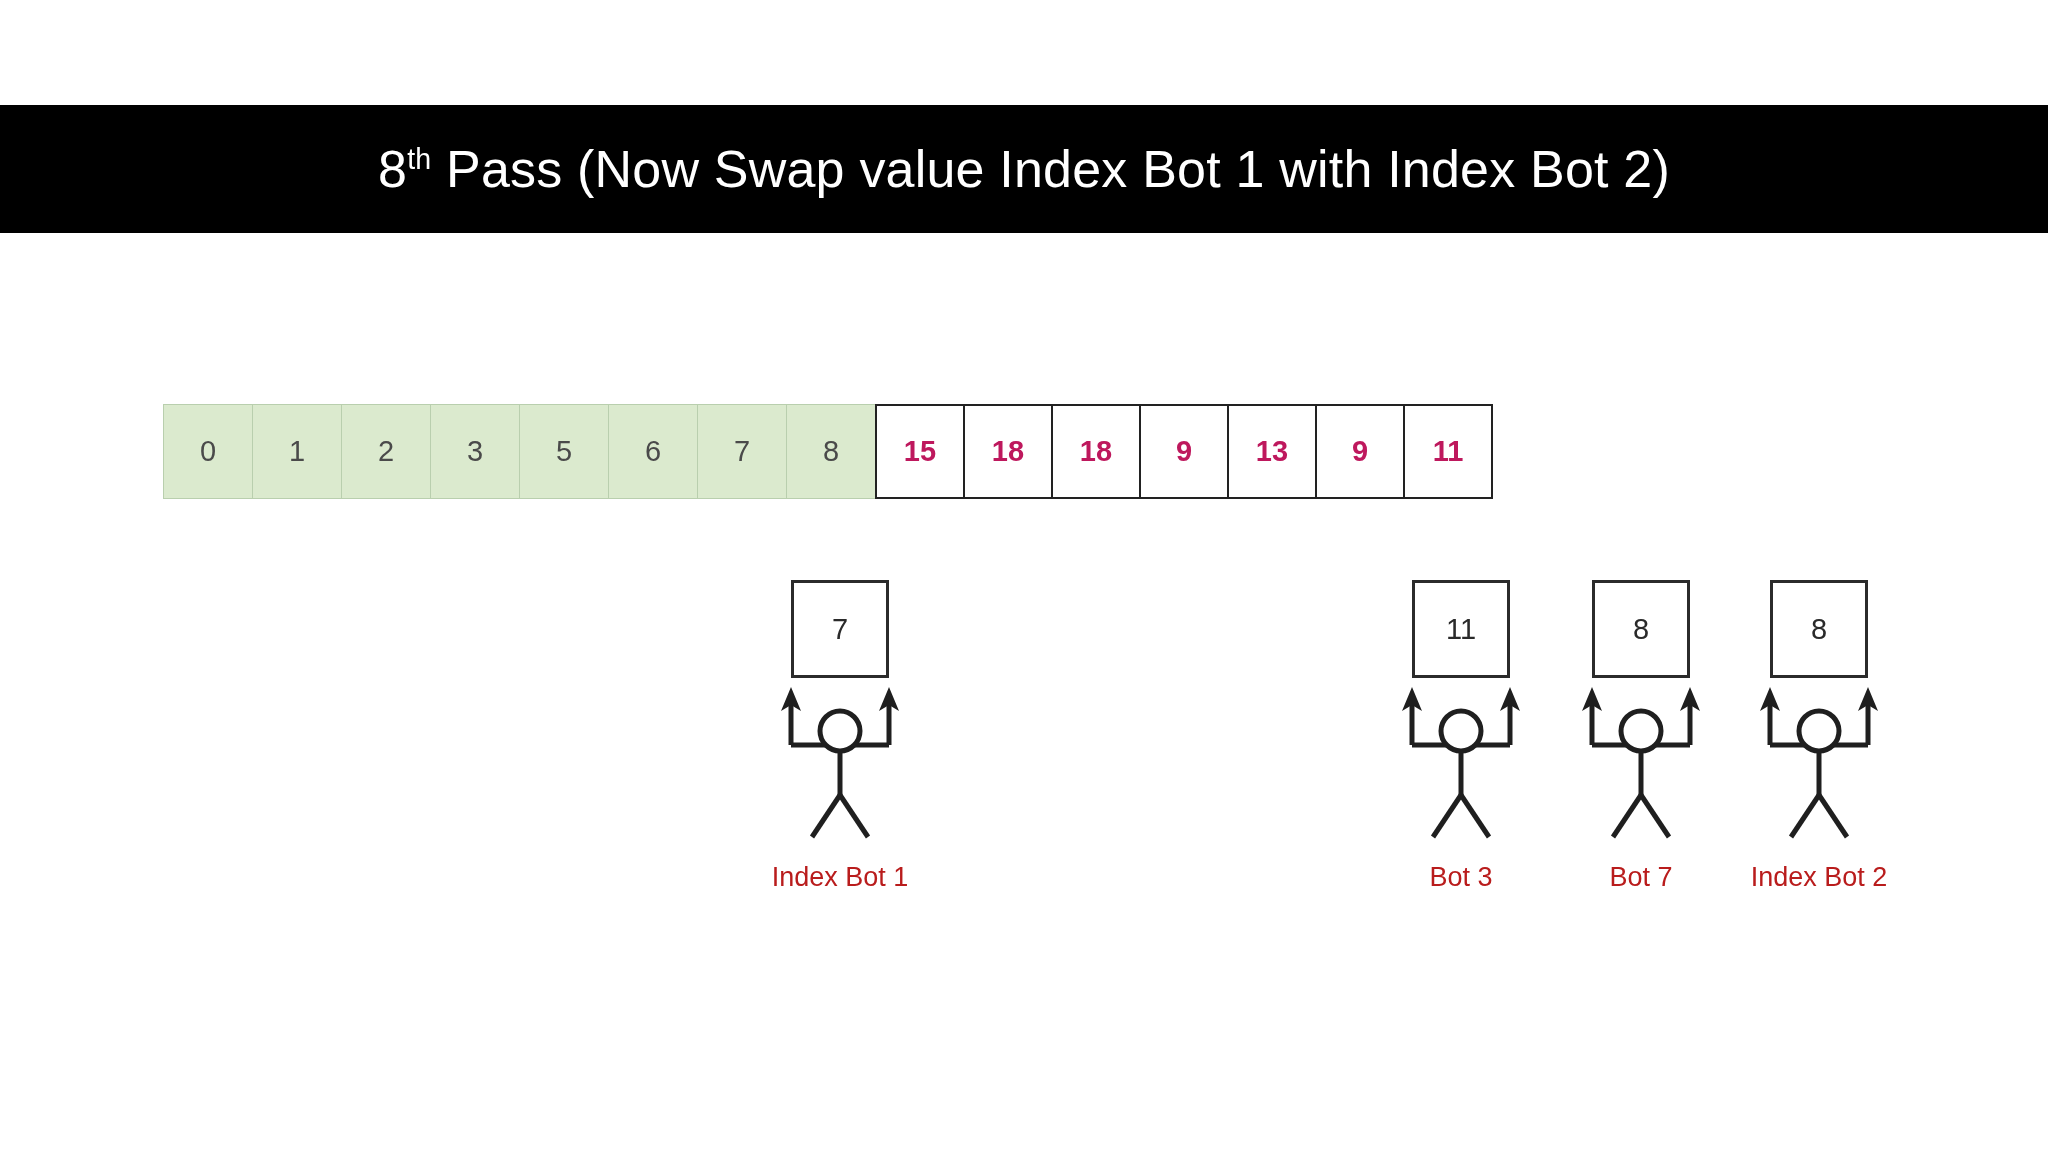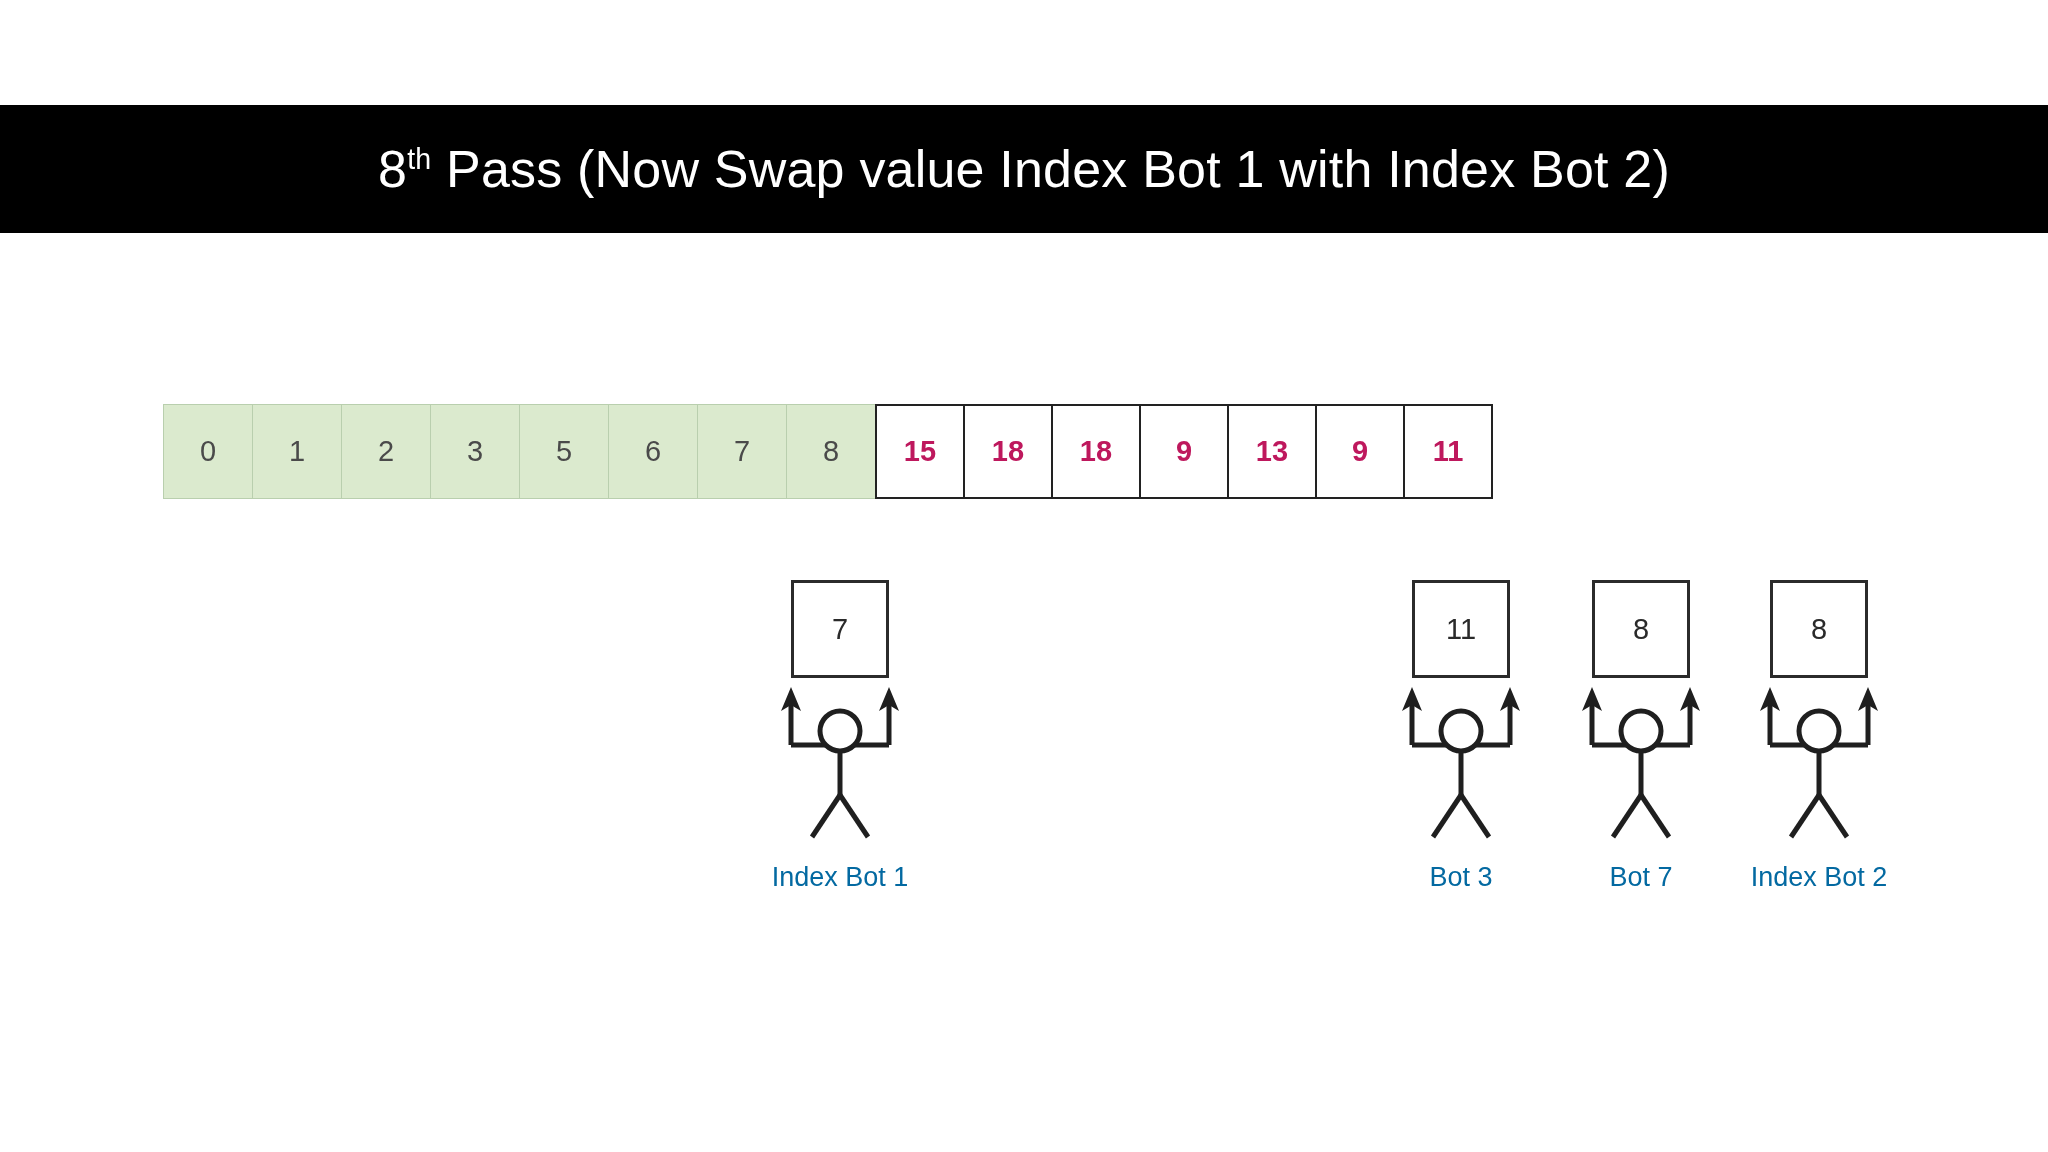--- a/index.html
+++ b/index.html
@@ -96,21 +96,21 @@
   }
   .bot-figure {
     width: 160px;
     height: 175px;
     margin: 7px auto 0;
     display: block;
   }
   .bot-label {
     text-align: center;
     font-size: 27px;
-    color: #0369a1;
+    color: #b91c1c;
     margin-top: 2px;
     white-space: nowrap;
   }
 </style>
 </head>
 <body>
 
 <div class="title-bar">
   <div class="title-text">
     <span>8</span><sup>th</sup><span> Pass (Now Swap value Index Bot 1 with Index Bot 2)</span>

